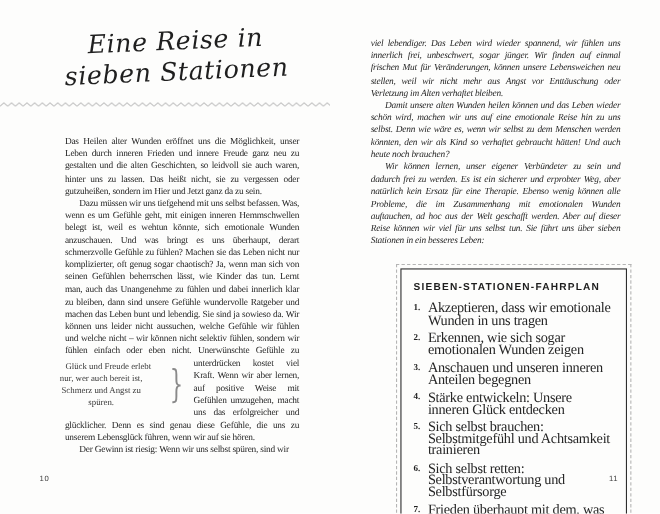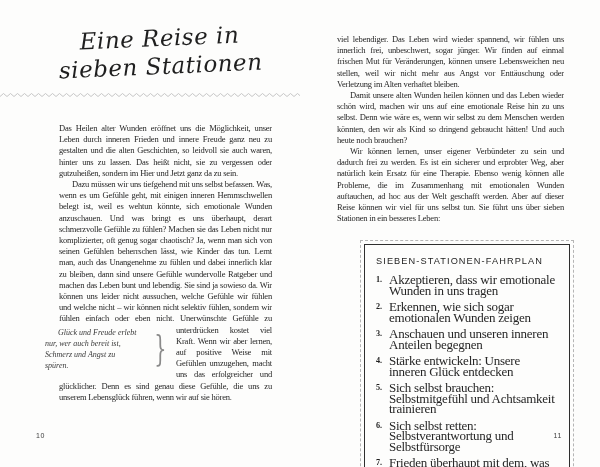--- a/index.html
+++ b/index.html
@@ -22,47 +22,48 @@
     font-size:8.5px;line-height:11.2px;letter-spacing:-0.2px;
     text-align:justify;
   }
   .body-left p, .body-right p{margin:0;}
   .para-indent{text-indent:13px;}
   .margin-note-block{
     float:left;width:124px;margin:2px 7px 1px -14px;
     display:flex;align-items:center;
   }
   .margin-note-text{
-    flex:1;text-align:left;font-style:italic;
+    flex:1;text-align:center;
     font-size:8px;line-height:11px;letter-spacing:0;
     color:#3a3a3a;
   }
   .brace{
     font-family:"DejaVu Serif", serif;font-style:normal;
     font-size:24px;color:#8a8a8a;font-weight:300;
     transform:scaleY(1.45) scaleX(0.8);display:inline-block;
     margin-left:2px;line-height:1;
   }
   
   .body-right{
     position:absolute;left:337px;top:34px;width:227px;
     font-size:8.5px;line-height:11.2px;letter-spacing:-0.2px;
     text-align:justify;
+    font-style:italic;
   }
   .plan-box-outer{
     position:absolute;left:360px;top:240px;width:214px;
     border:1px dashed #b5b5b5;padding:3px;box-sizing:border-box;
     background:#fdfdfc;
   }
   .plan-box-inner{
     border:1px solid #2e2e2e;padding:10px 11px 6px 11px;
   }
   .plan-heading{
     font-family:"Liberation Sans", sans-serif;
-    font-weight:normal;font-size:9.2px;letter-spacing:1.1px;
+    font-weight:bold;font-size:9.2px;letter-spacing:1.1px;
     color:#1e1e1e;margin:1px 0 9px 0;
   }
   .plan-item{display:flex;margin:0 0 6px 0;}
   .plan-item-num{
     width:13px;flex:0 0 13px;font-weight:bold;
     font-size:8.2px;line-height:10.5px;color:#1e1e1e;
   }
   .plan-item-text{
     flex:1;font-size:13px;line-height:10.5px;letter-spacing:-0.25px;
     color:#262626;
@@ -98,27 +99,28 @@
   <div class="body-left">
     <p>Das Heilen alter Wunden eröffnet uns die Möglichkeit, unser Leben durch inneren Frieden und innere Freude ganz neu zu gestalten und die alten Geschichten, so leidvoll sie auch waren, hinter uns zu lassen. Das heißt nicht, sie zu vergessen oder gutzuheißen, sondern im Hier und Jetzt ganz da zu sein.</p>
     <p class="para-indent">
       <span>Dazu müssen wir uns tiefgehend mit uns selbst befassen. Was, wenn es um Gefühle geht, mit einigen inneren Hemmschwellen belegt ist, weil es wehtun könnte, sich emotionale Wunden anzuschauen. Und was bringt es uns überhaupt, derart schmerzvolle Gefühle zu fühlen? Machen sie das Leben nicht nur komplizierter, oft genug sogar chaotisch? Ja, wenn man sich von seinen Gefühlen beherrschen lässt, wie Kinder das tun. Lernt man, auch das Unangenehme zu fühlen und dabei innerlich klar zu bleiben, dann sind unsere Gefühle wundervolle Ratgeber und machen das Leben bunt und lebendig. Sie sind ja sowieso da. Wir können uns leider nicht aussuchen, welche Gefühle wir fühlen und welche nicht – wir können nicht selektiv fühlen, sondern wir fühlen einfach oder eben nicht.</span>
       <span class="margin-note-block">
         <span class="margin-note-text">Glück und Freude erlebt nur, wer auch bereit ist, Schmerz und Angst zu spüren.</span>
         <span class="brace">}</span>
       </span>
       <span>Unerwünschte Gefühle zu unterdrücken kostet viel Kraft. Wenn wir aber lernen, auf positive Weise mit Gefühlen umzugehen, macht uns das erfolgreicher und glücklicher. Denn es sind genau diese Gefühle, die uns zu unserem Lebensglück führen, wenn wir auf sie hören.</span>
     </p>
+    <p class="para-indent">Der Gewinn ist riesig: Wenn wir uns selbst spüren, sind wir</p>
   </div>
 
   <div class="page-number left">10</div>
 
   <div class="body-right">
     <p>viel lebendiger. Das Leben wird wieder spannend, wir fühlen uns innerlich frei, unbeschwert, sogar jünger. Wir finden auf einmal frischen Mut für Veränderungen, können unsere Lebensweichen neu stellen, weil wir nicht mehr aus Angst vor Enttäuschung oder Verletzung im Alten verhaftet bleiben.</p>
-    <p class="para-indent">Damit unsere alten Wunden heilen können und das Leben wieder schön wird, machen wir uns auf eine emotionale Reise hin zu uns selbst. Denn wie wäre es, wenn wir selbst zu dem Menschen werden könnten, den wir als Kind so dringend gebraucht hätten! Und auch heute noch brauchen?</p>
+    <p class="para-indent">Damit unsere alten Wunden heilen können und das Leben wieder schön wird, machen wir uns auf eine emotionale Reise hin zu uns selbst. Denn wie wäre es, wenn wir selbst zu dem Menschen werden könnten, den wir als Kind so verhaftet gebraucht hätten! Und auch heute noch brauchen?</p>
     <p class="para-indent">Wir können lernen, unser eigener Verbündeter zu sein und dadurch frei zu werden. Es ist ein sicherer und erprobter Weg, aber natürlich kein Ersatz für eine Therapie. Ebenso wenig können alle Probleme, die im Zusammenhang mit emotionalen Wunden auftauchen, ad hoc aus der Welt geschafft werden. Aber auf dieser Reise können wir viel für uns selbst tun. Sie führt uns über sieben Stationen in ein besseres Leben:</p>
   </div>
 
   <div class="plan-box-outer">
     <div class="plan-box-inner">
       <div class="plan-heading">SIEBEN-STATIONEN-FAHRPLAN</div>
 
       <div class="plan-item">
         <span class="plan-item-num">1.</span>
         <span class="plan-item-text">Akzeptieren, dass wir emotionale Wunden in uns tragen</span>

